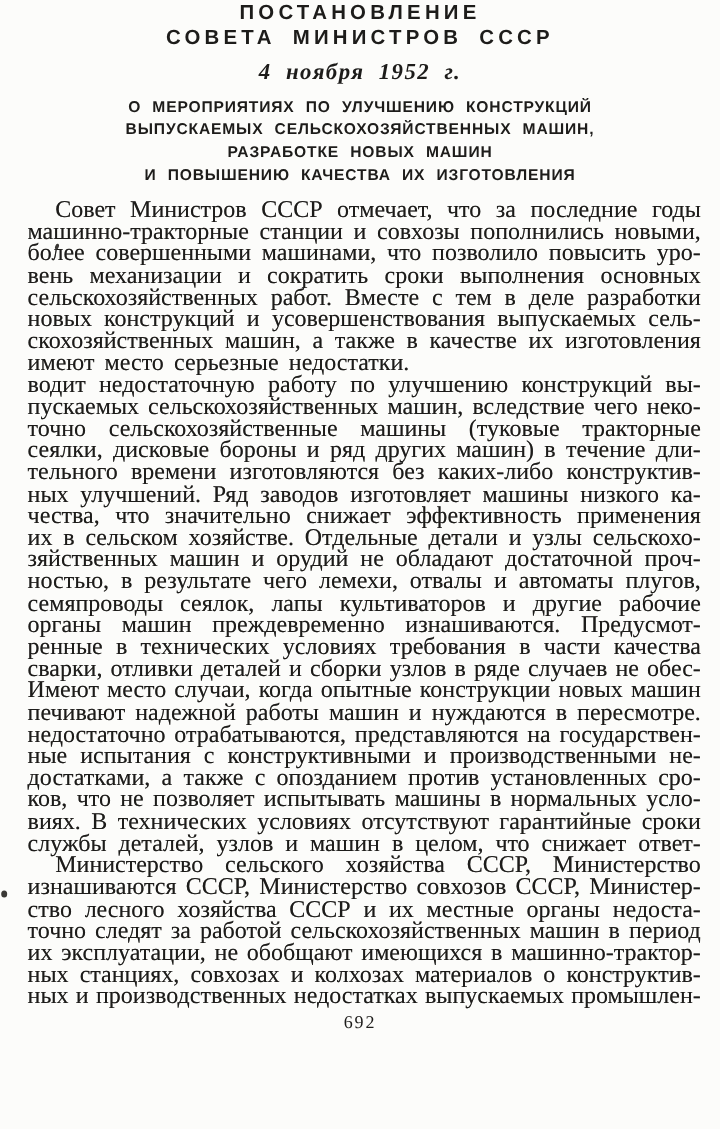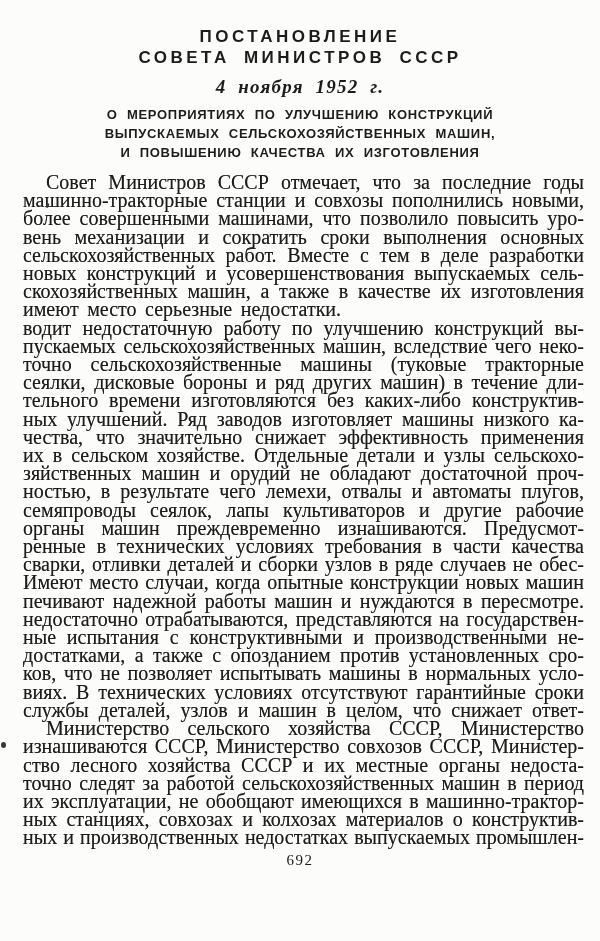--- a/index.html
+++ b/index.html
@@ -11,21 +11,20 @@
     width: 600px;
     height: 941px;
     background: #fcfcfa;
     color: #1d1c1a;
     font-family: "Liberation Serif", serif;
     overflow: hidden;
     box-sizing: border-box;
   }
   .header {
     text-align: center;
-    padding-top: 26px;
   }
   .title-line {
     font-family: "Liberation Sans", sans-serif;
     font-weight: 700;
     font-size: 17px;
     letter-spacing: 3.5px;
     word-spacing: 6px;
     line-height: 21px;
     white-space: nowrap;
   }
@@ -88,20 +87,21 @@
 
 <div class="page" style="background: rgb(252, 252, 250); color: rgb(29, 28, 26);">
 
   <div class="header">
     <div class="title-line">ПОСТАНОВЛЕНИЕ</div>
     <div class="title-line">СОВЕТА МИНИСТРОВ СССР</div>
     <div class="doc-date">4 ноября 1952 г.</div>
     <div class="subject">
       <div class="subject-line">О МЕРОПРИЯТИЯХ ПО УЛУЧШЕНИЮ КОНСТРУКЦИЙ</div>
       <div class="subject-line">ВЫПУСКАЕМЫХ СЕЛЬСКОХОЗЯЙСТВЕННЫХ МАШИН,</div>
+      <div class="subject-line">РАЗРАБОТКЕ НОВЫХ МАШИН</div>
       <div class="subject-line">И ПОВЫШЕНИЮ КАЧЕСТВА ИХ ИЗГОТОВЛЕНИЯ</div>
     </div>
   </div>
 
   <div class="doc-body">
       <div class="para">
         <div class="line first">Совет Министров СССР отмечает, что за последние годы</div>
         <div class="line">машинно-тракторные станции и совхозы пополнились новыми,</div>
         <div class="line">более совершенными машинами, что позволило повысить уро-</div>
         <div class="line">вень механизации и сократить сроки выполнения основных</div>

